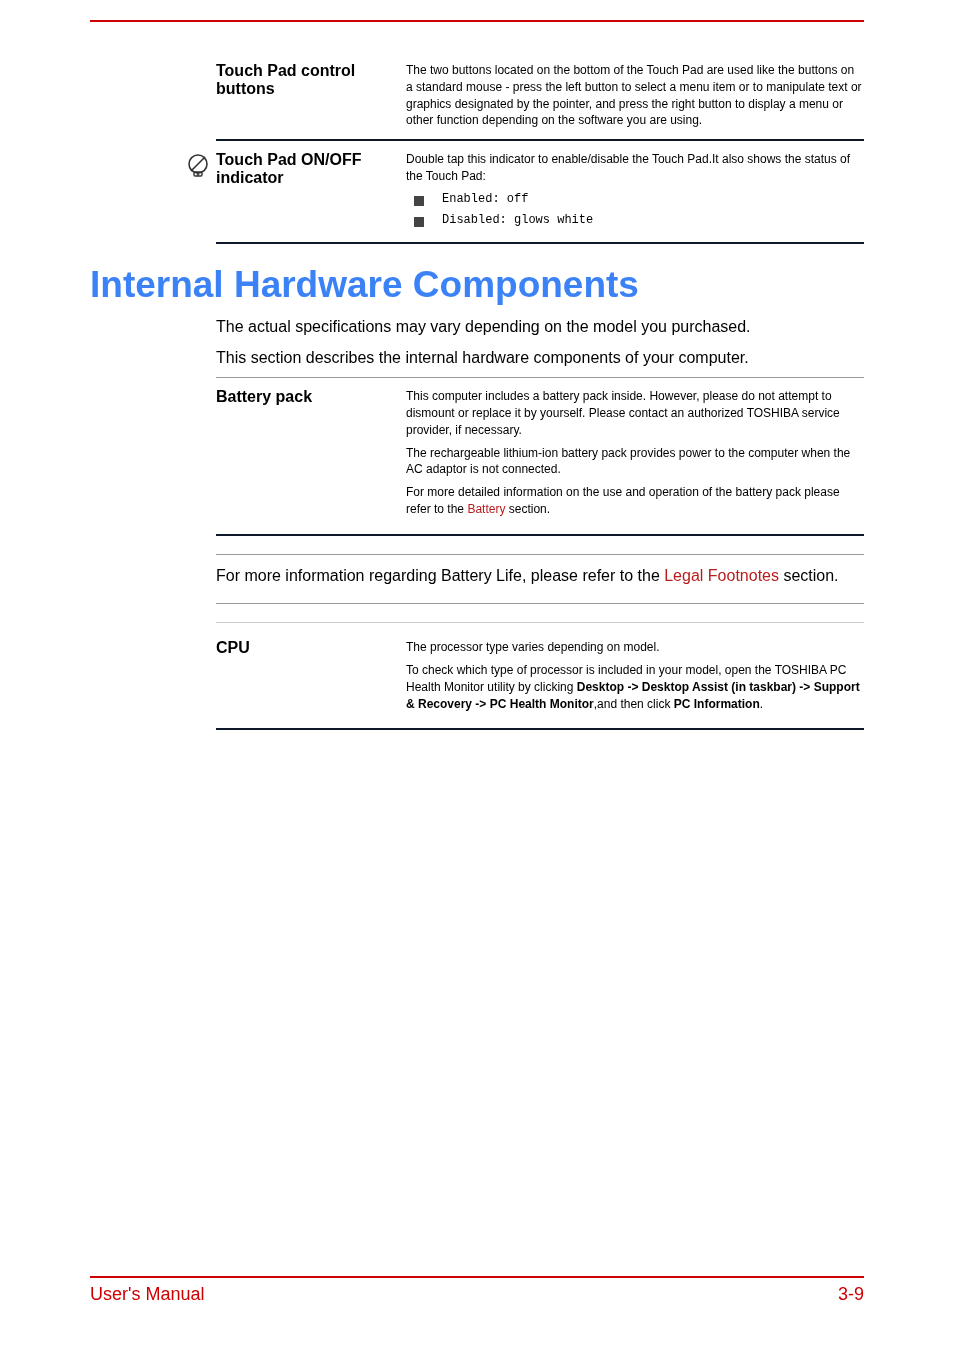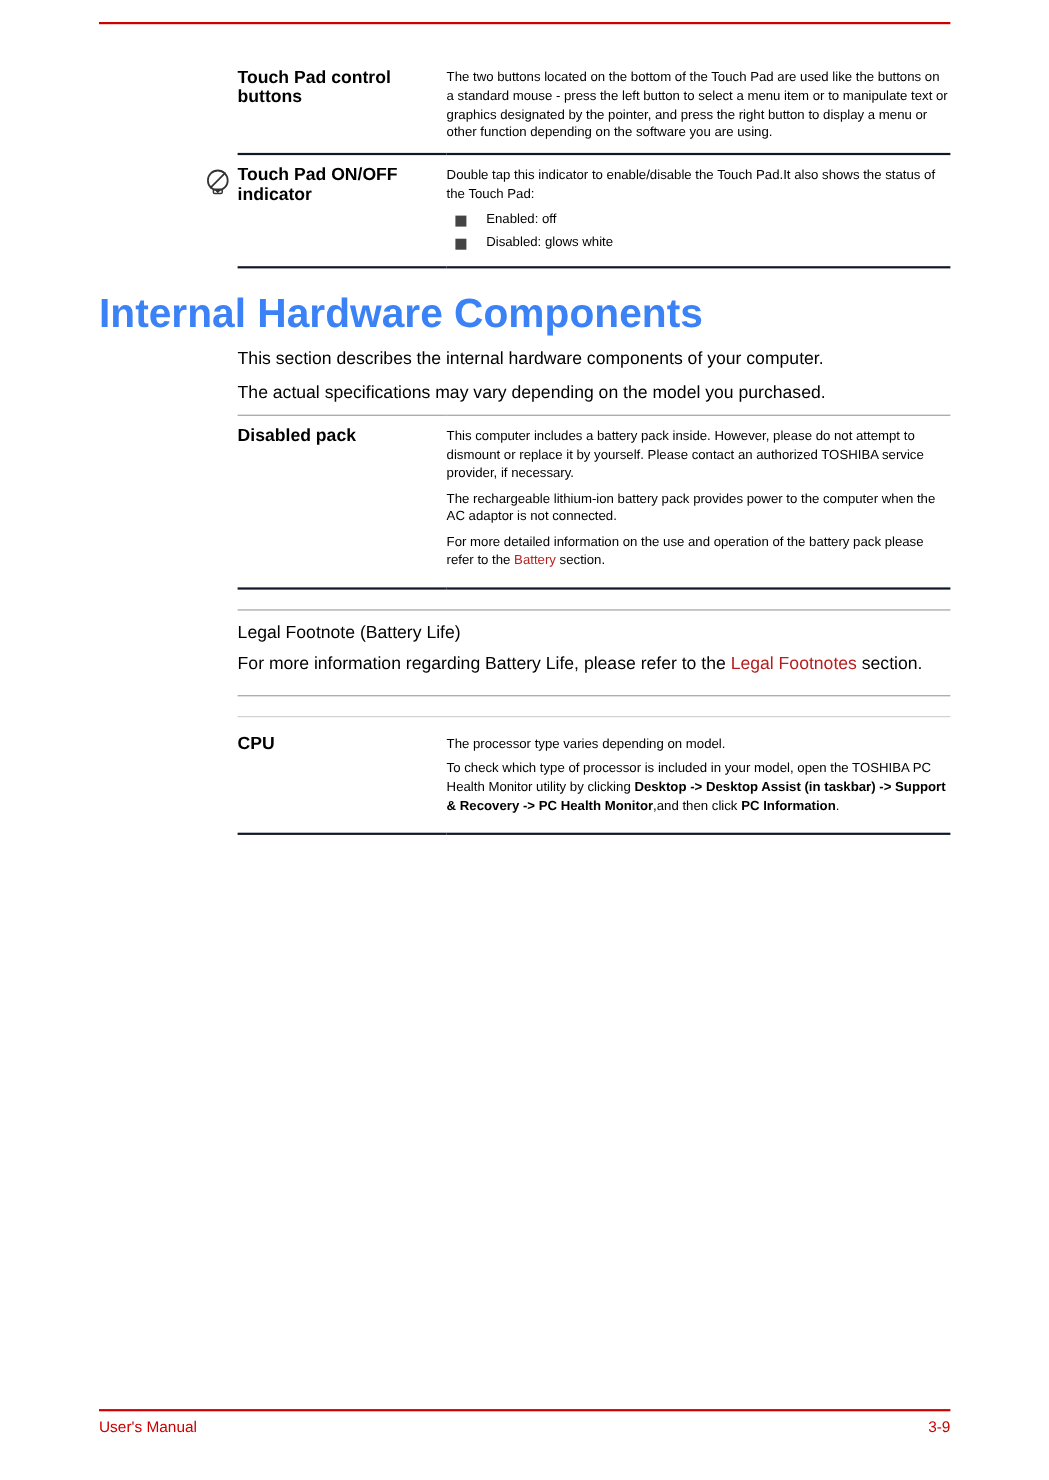--- a/index.html
+++ b/index.html
@@ -64,20 +64,21 @@
       line-height: 1.4;
     }
     .bullet-list {
       list-style: none;
       margin-top: 4px;
     }
     .bullet-list li {
       position: relative;
       padding-left: 36px;
       margin-bottom: 4px;
+      font-family: Liberation Mono, monospace;
     }
     .bullet-list li::before {
       content: "";
       position: absolute;
       left: 8px;
       top: 5px;
       width: 10px;
       height: 10px;
       background: #444;
     }
@@ -104,21 +105,21 @@
     }
     .footer-bar {
       position: absolute;
       bottom: 40px;
       left: 90px;
       right: 90px;
       border-top: 2px solid #c00;
       padding-top: 6px;
       display: flex;
       justify-content: space-between;
-      font-size: 14px;
+      font-size: 18px;
       color: #c00;
       align-items: center;
     }
   </style>
 </head>
 <body>
 
 <div class="top-rule"></div>
 
 <div class="content-col">
@@ -156,40 +157,39 @@
         </td>
       </tr>
     </tbody>
       </table>
   </div>
 </div>
 
 <h2 class="section-heading">Internal Hardware Components</h2>
 
 <div class="content-col">
+  <p class="intro-para">The actual specifications may vary depending on the model you purchased.</p>
   <p class="intro-para">This section describes the internal hardware components of your computer.</p>
-  <p class="intro-para">The actual specifications may vary depending on the model you purchased.</p>
 
   <table class="comp-table" style="border-top:1px solid #999;">
     <tbody>
         <tr class="comp-row">
-      <td class="label-cell">Disabled pack</td>
+      <td class="label-cell">Battery pack</td>
       <td class="desc-cell">
         <div class="para">This computer includes a battery pack inside. However, please do not attempt to dismount or replace it by yourself. Please contact an authorized TOSHIBA service provider, if necessary.</div>
         <div class="para">The rechargeable lithium-ion battery pack provides power to the computer when the AC adaptor is not connected.</div>
         <div class="para">
           <span>For more detailed information on the use and operation of the battery pack please refer to the </span><span class="link">Battery</span><span> section.</span>
         </div>
       </td>
     </tr>
   </tbody>
     </table>
 
   <div class="footnote-block">
-    <p>Legal Footnote (Battery Life)</p>
     <p>
       <span>For more information regarding Battery Life, please refer to the </span><span class="link">Legal Footnotes</span><span> section.</span>
     </p>
   </div>
 
   <div class="separator-thin"></div>
 
   <table class="comp-table">
     <tbody>
         <tr class="comp-row">

